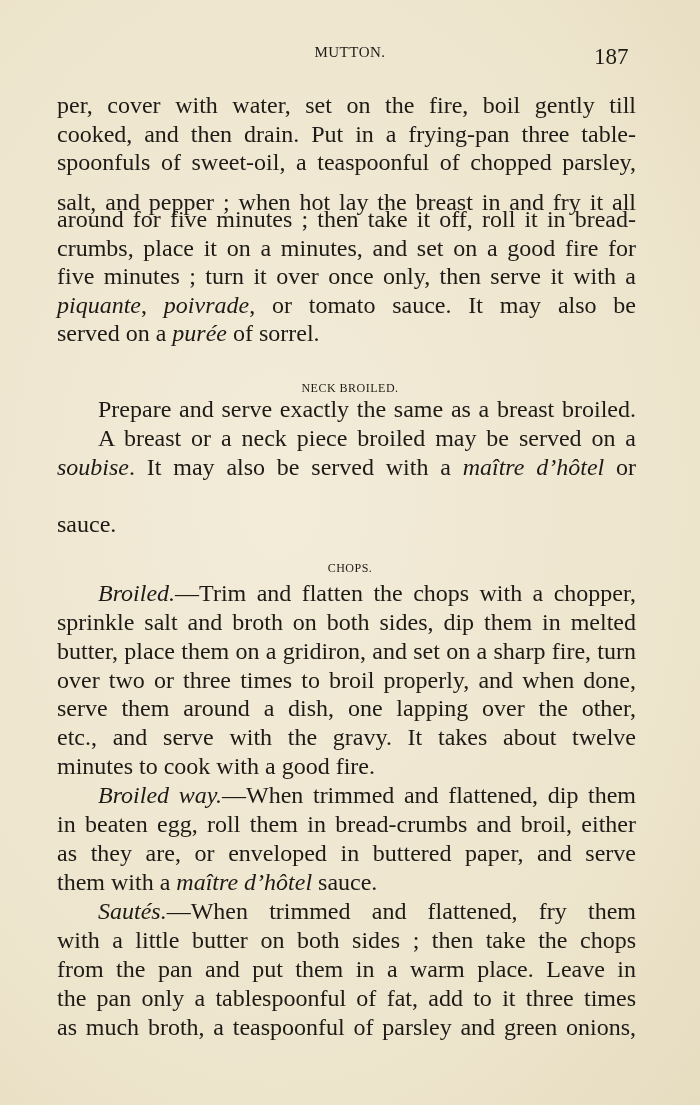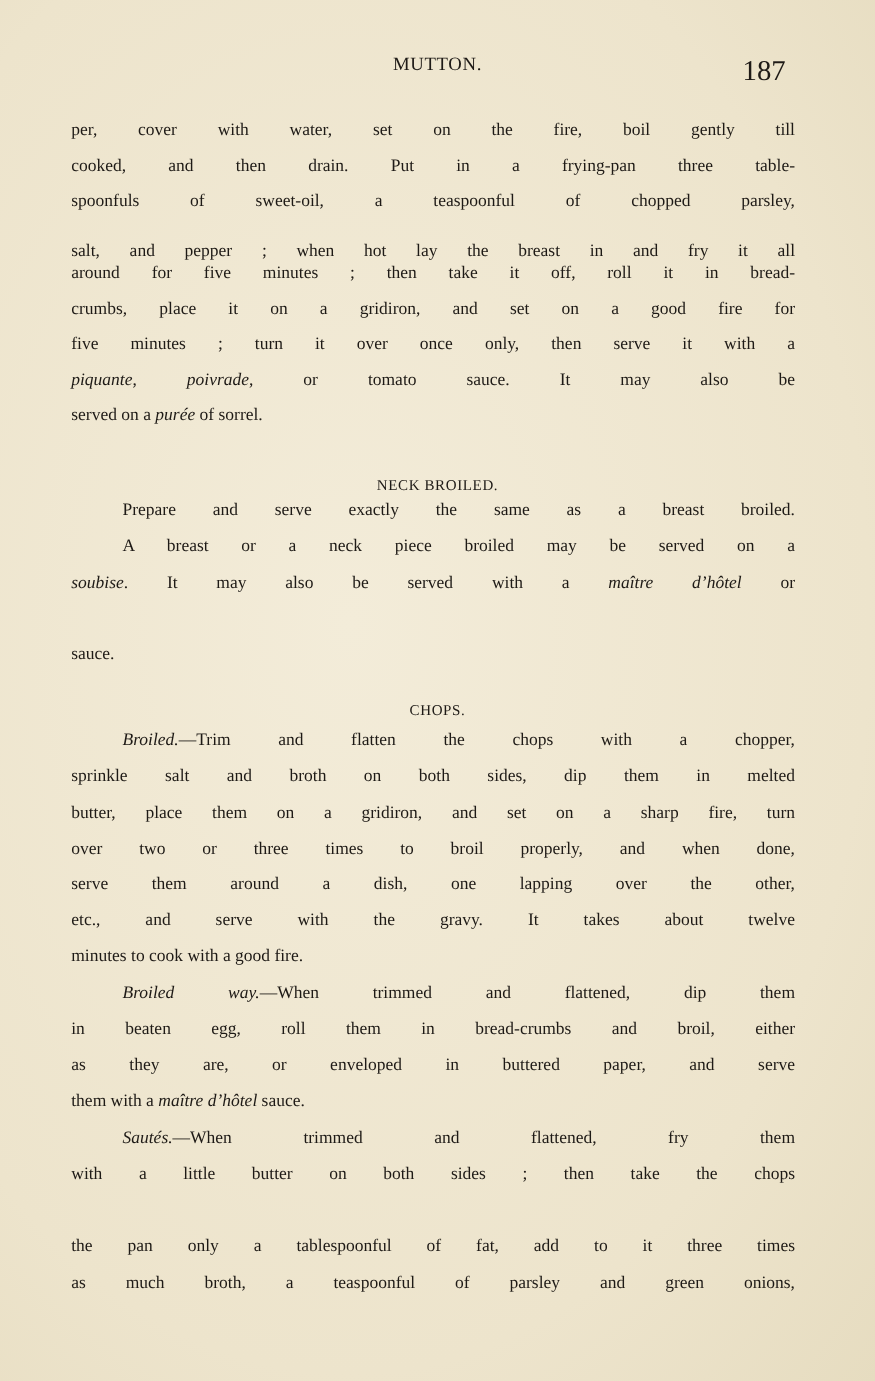--- a/index.html
+++ b/index.html
@@ -14,21 +14,21 @@
     .page { position: absolute; left: 0; top: 0; width: 700px; height: 1105px; padding-left: 29px; }
     .running-head {
       position: absolute; top: 44px; left: 0; width: 700px; text-align: center;
       font-size: 15px; letter-spacing: 0.5px;
     }
     .page-number {
       position: absolute; top: 44px; left: 594px; font-size: 23px;
     }
     .line {
       position: absolute; left: 57px; width: 579px;
-      font-size: 14px; line-height: 26px; white-space: nowrap;
+      font-size: 24px; line-height: 26px; white-space: nowrap;
       text-align: justify; text-align-last: justify;
     }
     .line.last { text-align-last: left; font-family: Liberation Serif, serif; }
     .line.indent { left: 98px; width: 538px; }
     .heading {
       position: absolute; left: 0; width: 700px; text-align: center;
       font-size: 12px; letter-spacing: 0.5px; margin-top: 12px;
     }
     i { font-style: italic; }
   </style>
@@ -38,21 +38,21 @@
 <div class="page">
 
   <div class="running-head">MUTTON.</div>
   <div class="page-number">187</div>
 
   <div class="line" style="top:92px">per, cover with water, set on the fire, boil gently till</div>
   <div class="line" style="top:121px">cooked, and then drain. Put in a frying-pan three table-</div>
   <div class="line" style="top:149px">spoonfuls of sweet-oil, a teaspoonful of chopped parsley,</div>
   <div class="line" style="top:189px">salt, and pepper ; when hot lay the breast in and fry it all</div>
   <div class="line" style="top:206px">around for five minutes ; then take it off, roll it in bread-</div>
-  <div class="line" style="top:235px">crumbs, place it on a gridiron, and set on a good fire for</div>
+  <div class="line" style="top:235px">crumbs, place it on a minutes, and set on a good fire for</div>
   <div class="line" style="top:263px">five minutes ; turn it over once only, then serve it with a</div>
   <div class="line" style="top:292px"><i>piquante</i><span>, </span><i>poivrade</i><span>, or tomato sauce. It may also be</span></div>
   <div class="line last" style="top:320px"><span>served on a </span><i>purée</i><span> of sorrel.</span></div>
 
   <div class="heading" style="top:369px">NECK BROILED.</div>
   <div class="line indent" style="top:396px">Prepare and serve exactly the same as a breast broiled.</div>
   <div class="line indent" style="top:425px">A breast or a neck piece broiled may be served on a</div>
   <div class="line" style="top:454px"><i>soubise</i><span>. It may also be served with a </span><i>maître d’hôtel</i><span> or</span></div>
   <div class="line last" style="top:511px">sauce.</div>
 
@@ -66,16 +66,17 @@
   <div class="line" style="top:724px">etc., and serve with the gravy. It takes about twelve</div>
   <div class="line last" style="top:753px">minutes to cook with a good fire.</div>
 
   <div class="line indent" style="top:782px"><i>Broiled way.</i><span>—When trimmed and flattened, dip them</span></div>
   <div class="line" style="top:811px">in beaten egg, roll them in bread-crumbs and broil, either</div>
   <div class="line" style="top:840px">as they are, or enveloped in buttered paper, and serve</div>
   <div class="line last" style="top:869px"><span>them with a </span><i>maître d’hôtel</i><span> sauce.</span></div>
 
   <div class="line indent" style="top:898px"><i>Sautés.</i><span>—When trimmed and flattened, fry them</span></div>
   <div class="line" style="top:927px">with a little butter on both sides ; then take the chops</div>
+  <div class="line" style="top:956px">from the pan and put them in a warm place. Leave in</div>
   <div class="line" style="top:985px">the pan only a tablespoonful of fat, add to it three times</div>
   <div class="line" style="top:1014px">as much broth, a teaspoonful of parsley and green onions,</div>
 
 </div>
 
 </body></html>

